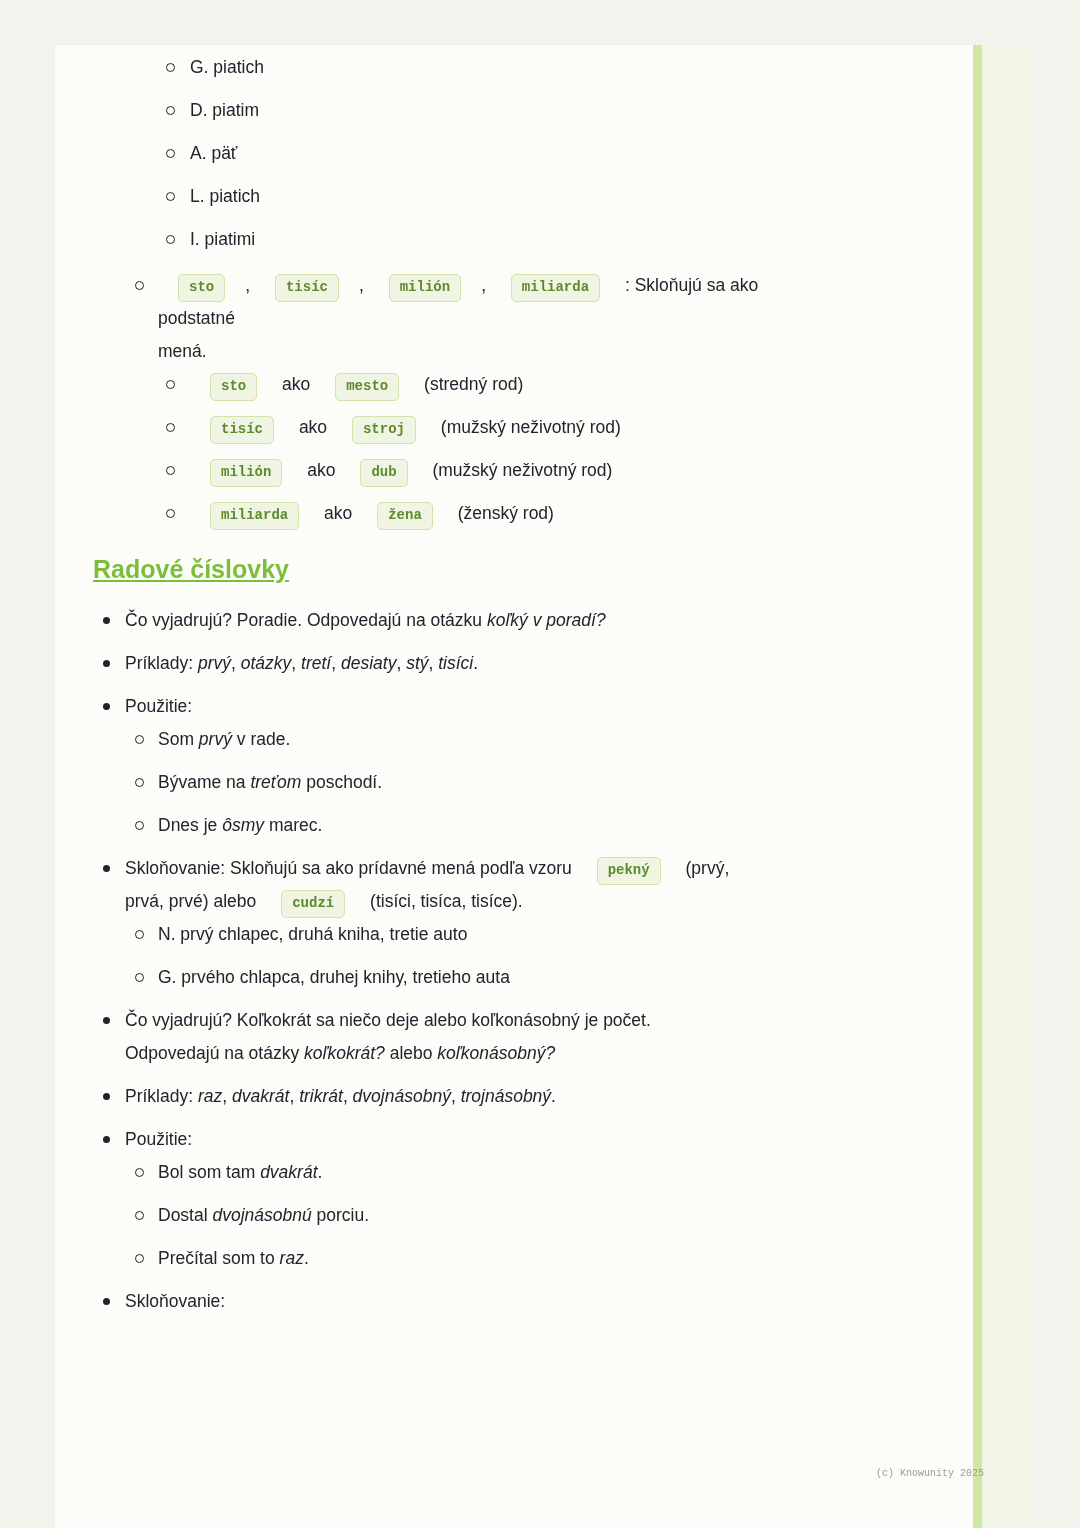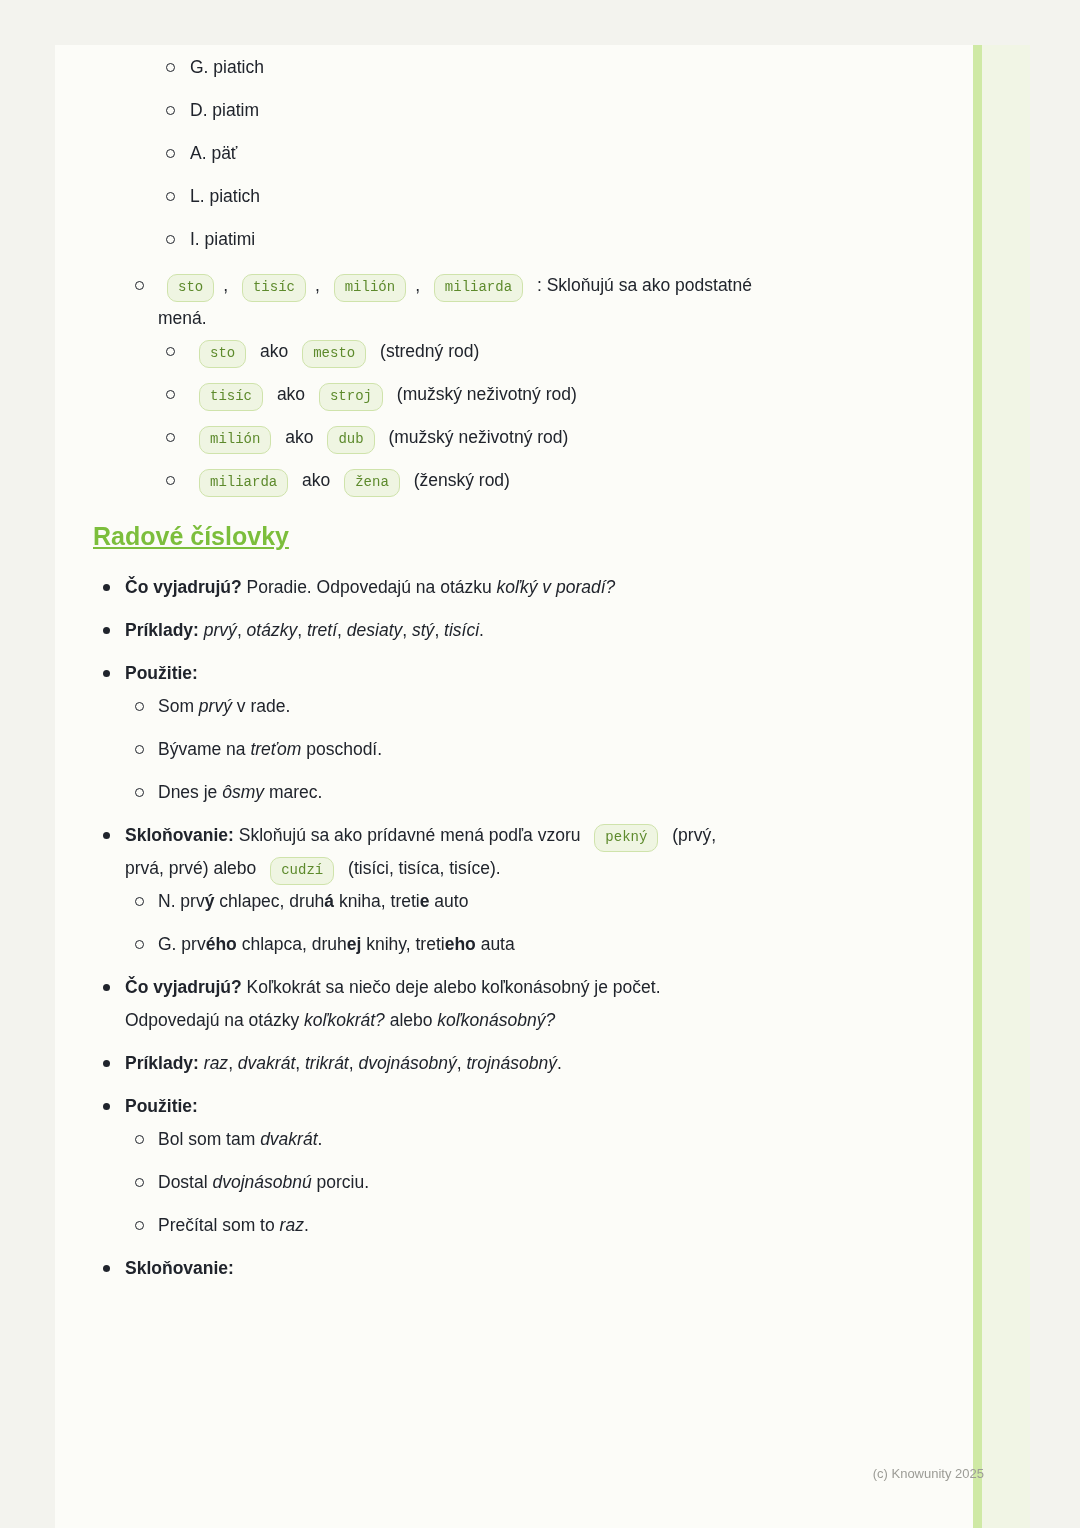--- a/index.html
+++ b/index.html
@@ -55,40 +55,41 @@
     border:1.6px solid var(--text-color);border-radius:50%;
     box-sizing:border-box;background:transparent;
   }
   .sublist{margin-bottom:3px;}
   .heading{
     font-size:25px;line-height:30px;font-weight:700;
     color:var(--heading-color);
     margin:24px 0 20px 0;
     text-decoration:underline;
   }
-  .b{font-weight:700;margin-top:44px;}
+  .b{font-weight:400;margin-top:44px;}
   .i{font-style:italic;}
   .code{
     font-family:"Liberation Mono","DejaVu Sans Mono",monospace;
-    font-size:14px;font-weight:400;
+    font-size:14px;font-weight:700;
     color:var(--chip-text-color);
     background:var(--chip-bg-color);
     border:1px solid var(--chip-border-color);
-    border-radius:10px;
+    border-radius:5px;
     padding:4px 10px;
-    margin:0 9px;
+    margin:0 20px;
     display:inline-block;
     line-height:1.25;
     vertical-align:baseline;
   }
   .footer{
     position:absolute;top:1466px;right:66px;
-    font-size:13px;line-height:16px;
+    font-size:10px;line-height:16px;
     color:var(--footer-color);
     z-index:5;
+    font-family:Liberation Mono, monospace;
   }
 </style>
 </head>
 <body>
 
 <div class="page">
   <div class="paper">
     <div class="accent-strip"></div>
     <div class="accent-bar"></div>
 

